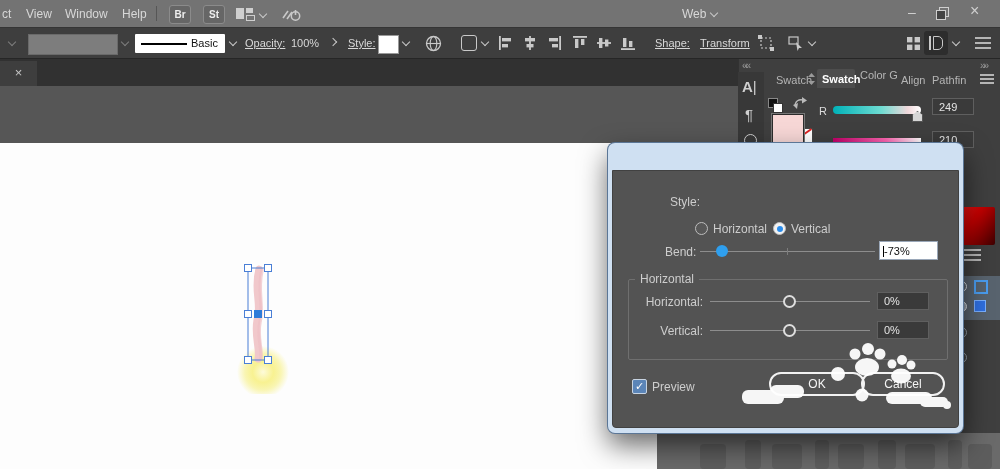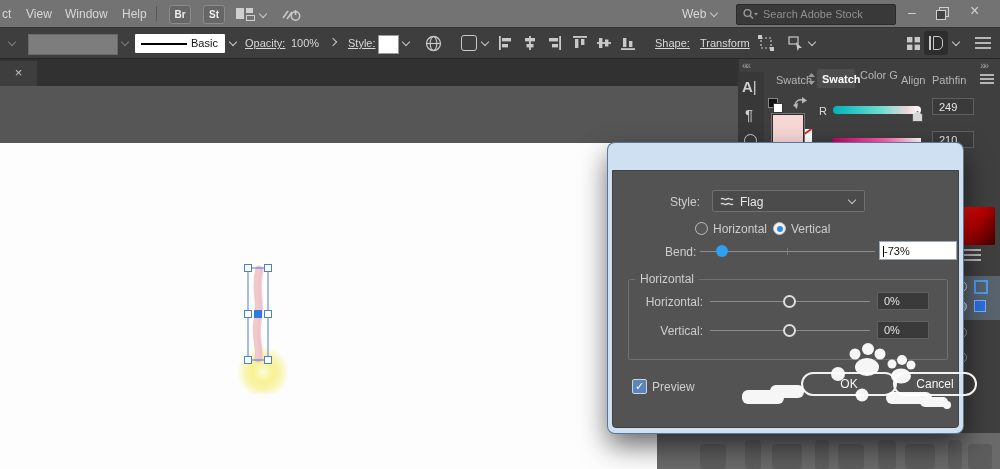--- a/index.html
+++ b/index.html
@@ -45,21 +45,21 @@
   .track{height:1px;background:#8d8d8d;}
   .knob{width:12px;height:12px;border-radius:50%;background:#2f9fee;}
   .ring{width:9px;height:9px;border:2px solid #dedede;border-radius:50%;background:#535353;}
   .tick{width:1px;height:7px;background:#7c7c7c;}
   .radio{width:11px;height:11px;border-radius:50%;border:1px solid #bdbdbd;background:#585858;box-sizing:content-box;}
   .radio .dot{position:absolute;left:2.5px;top:2.5px;width:6px;height:6px;border-radius:50%;background:#2a8ceb;}
   .radio.sel{background:#f2f2f2;}
   .checkbox{width:13px;height:13px;background:#5b85b8;border:1px solid #c8d4e2;border-radius:2px;
             color:#fff;font-size:11px;line-height:13px;text-align:center;}
   .pillbtn{border:2px solid #f2f2f2;border-radius:13px;background:transparent;color:#f5f5f5;
-           font-size:12px;text-align:center;font-family:"Liberation Sans",sans-serif;margin-left:32px;}
+           font-size:12px;text-align:center;font-family:"Liberation Sans",sans-serif;}
   .wm{fill:#fff;opacity:.95;}
   
   .grayblock{left:657px;top:433px;width:343px;height:36px;background:#6a6a6a;z-index:40;}
   .gmark{position:absolute;background:#5d5d5d;border-radius:4px;}
   .seprow{background:#58636e;}
 </style>
 </head>
 <body>
 
 <div class="app">
@@ -79,28 +79,20 @@
     </div>
     <span class="abs chv" style="left:260px;top:11px;"></span>
     <svg class="abs" style="left:281px;top:6px;" width="22" height="16" viewBox="0 0 22 16">
       <line x1="2" y1="12" x2="7" y2="5" stroke="#c9c9c9" stroke-width="1.6"></line>
       <line x1="6" y1="13" x2="11" y2="6" stroke="#c9c9c9" stroke-width="1.6"></line>
       <circle cx="14.5" cy="10" r="4.2" fill="none" stroke="#c9c9c9" stroke-width="1.5"></circle>
       <line x1="14.5" y1="4" x2="14.5" y2="9" stroke="#c9c9c9" stroke-width="1.6"></line>
     </svg>
     <div class="abs txt" style="left:682px;top:7px;">Web</div>
     <span class="abs chv" style="left:711px;top:10px;"></span>
-    <div class="abs" style="left:736px;top:4px;width:158px;height:19px;background:#393939;border:1px solid #2b2b2b;border-radius:2px;">
-      <svg class="abs" style="left:5px;top:3px;" width="16" height="13" viewBox="0 0 16 13">
-        <circle cx="5.5" cy="5" r="3.4" fill="none" stroke="#9a9a9a" stroke-width="1.4"></circle>
-        <line x1="8" y1="7.5" x2="11" y2="10.5" stroke="#9a9a9a" stroke-width="1.4"></line>
-        <polygon points="12,5 16,5 14,7.6" fill="#9a9a9a"></polygon>
-      </svg>
-      <span class="abs s11" style="left:26px;top:3px;color:#8f8f8f;">Search Adobe Stock</span>
-    </div>
     <div class="abs winglyph" style="left:908px;top:5px;">–</div>
     <div class="abs" style="left:936px;top:7px;">
       <span class="abs" style="left:3px;top:0;width:8px;height:8px;border:1px solid #cfcfcf;"></span>
       <span class="abs" style="left:0;top:3px;width:8px;height:8px;border:1px solid #cfcfcf;background:#434343;"></span>
     </div>
     <div class="abs winglyph" style="left:970px;top:4px;font-size:16px;">×</div>
   </div>
 
   <div class="abs optionsbar">
     <span class="abs chv dim" style="left:9px;top:11px;"></span>
@@ -284,41 +276,33 @@
     <div class="gmark" style="left:221px;top:7px;width:18px;height:29px;"></div>
     <div class="gmark" style="left:248px;top:11px;width:30px;height:25px;"></div>
     <div class="gmark" style="left:291px;top:7px;width:14px;height:29px;"></div>
     <div class="gmark" style="left:311px;top:11px;width:24px;height:25px;"></div>
   </div>
 
   <div class="abs dialog">
     <div class="abs dlg-body"></div>
 
     <div class="abs dlbl" style="left:62px;top:52px;">Style:</div>
-    <div class="abs" style="left:104px;top:47px;width:153px;height:22px;background:#4b4b4b;border:1px solid #707070;border-radius:2px;box-sizing:border-box;">
-      <svg class="abs" width="15" height="12" viewBox="0 0 15 12" style="left:7px;top:5px;">
-        <path d="M1,3 C3,1 5,5 7,3 C9,1 11,5 13,3" fill="none" stroke="#d9d9d9" stroke-width="1.3"></path>
-        <path d="M1,8 C3,6 5,10 7,8 C9,6 11,10 13,8" fill="none" stroke="#d9d9d9" stroke-width="1.3"></path>
-      </svg>
-      <span class="abs dlbl" style="left:27px;top:4px;color:#e8e8e8;">Flag</span>
-      <span class="abs chv" style="left:136px;top:6px;"></span>
-    </div>
 
     <div class="abs radio" style="left:87px;top:79px;"></div>
     <div class="abs dlbl" style="left:105px;top:79px;">Horizontal</div>
     <div class="abs radio sel" style="left:165px;top:79px;">
         <span class="dot"></span>
       </div>
     <div class="abs dlbl" style="left:183px;top:79px;">Vertical</div>
 
     <div class="abs dlbl" style="left:57px;top:102px;">Bend:</div>
     <div class="abs track" style="left:92px;top:108px;width:175px;"></div>
     <div class="abs tick" style="left:179px;top:105px;"></div>
     <div class="abs knob" style="left:108px;top:102px;"></div>
-    <div class="abs vfieldw" style="left:271px;top:98px;width:78px;height:19px;box-sizing:border-box;padding:3px 0 0 3px;">
+    <div class="abs vfieldw" style="left:271px;top:98px;width:59px;height:19px;box-sizing:border-box;padding:3px 0 0 3px;">
       <span style="display:inline-block;width:1px;height:11px;background:#000;vertical-align:-2px;"></span><span>-73%</span>
     </div>
 
     <div class="abs" style="left:20px;top:136px;width:318px;height:79px;border:1px solid #6f6f6f;border-radius:2px;"></div>
     <div class="abs dlbl" style="left:27px;top:129px;background:#535353;padding:0 5px;">Horizontal</div>
 
     <div class="abs dlbl" style="left:32px;top:152px;width:63px;text-align:right;">Horizontal:</div>
     <div class="abs track" style="left:102px;top:158px;width:160px;"></div>
     <div class="abs ring" style="left:175px;top:152px;"></div>
     <div class="abs vfield" style="left:269px;top:149px;width:52px;height:18px;">0%</div>

